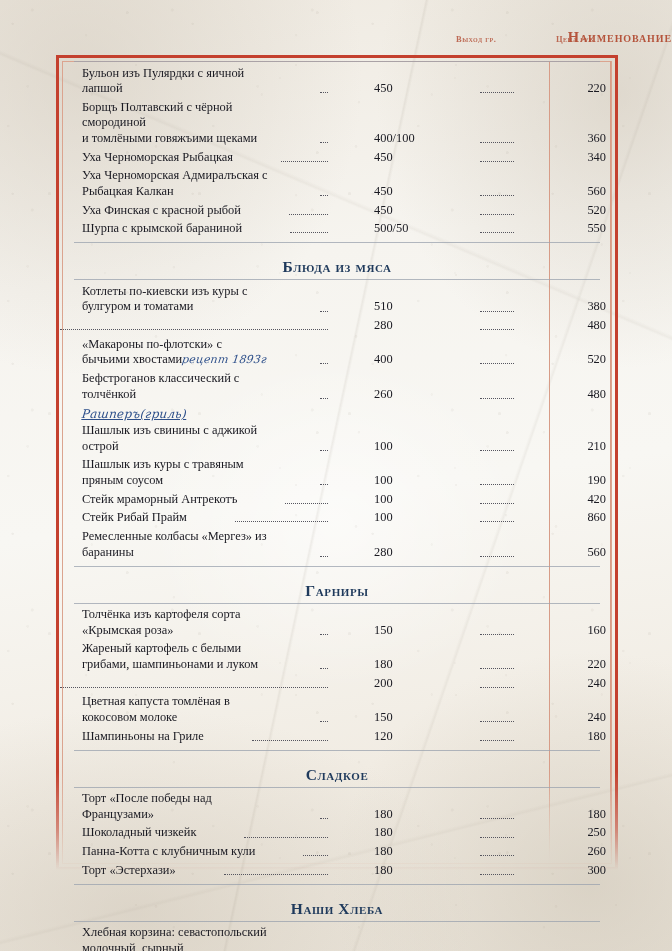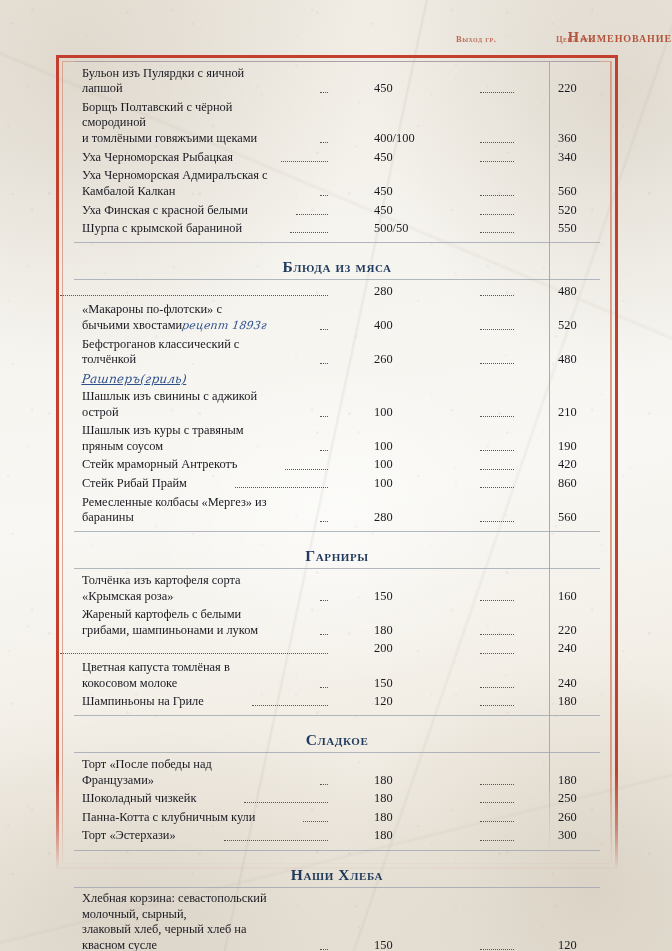--- a/index.html
+++ b/index.html
@@ -200,20 +200,21 @@
   }
   .row .dots2 {
     width: 34px;
     flex: none;
     border-bottom: 1.5px dotted #55555f;
     margin: 0 0 3.5px 0;
     height: 0;
   }
   .row .price {
     width: 48px;
+    text-align: right;
     flex: none;
     padding-right: 12px;
   }
   .row.tall .out, .row.tall .price { align-self: flex-end; }
   .spacer { height: 10px; }
   .spacer.lg { height: 16px; }
 </style>
 </head>
 <body>
 
@@ -252,46 +253,53 @@
         <div class="price">360</div>
       </div>
       <div class="row">
         <div class="name">Уха Черноморская Рыбацкая</div>
         <div class="leader"></div>
         <div class="out">450</div>
         <div class="dots2"></div>
         <div class="price">340</div>
       </div>
       <div class="row">
-        <div class="name">Уха Черноморская Адмиралъская с Камбалой Калкан</div>
+        <div class="name">Уха Черноморская Адмиралъская с Рыбацкая Калкан</div>
         <div class="leader"></div>
         <div class="out">450</div>
         <div class="dots2"></div>
         <div class="price">560</div>
       </div>
       <div class="row">
-        <div class="name">Уха Финская с красной белыми</div>
+        <div class="name">Уха Финская с красной рыбой</div>
         <div class="leader"></div>
         <div class="out">450</div>
         <div class="dots2"></div>
         <div class="price">520</div>
       </div>
       <div class="row">
         <div class="name">Шурпа с крымской бараниной</div>
         <div class="leader"></div>
         <div class="out">500/50</div>
         <div class="dots2"></div>
         <div class="price">550</div>
       </div>
       <div class="rule bottom"></div>
     </div>
     <div class="spacer"></div>
     <div class="section">
       <div class="section-title">Блюда из мяса</div>
       <div class="rule"></div>
+      <div class="row">
+        <div class="name">Котлеты по-киевски изъ куры с булгуром и томатами</div>
+        <div class="leader"></div>
+        <div class="out">510</div>
+        <div class="dots2"></div>
+        <div class="price">380</div>
+      </div>
       <div class="row">
         <div class="leader"></div>
         <div class="out">280</div>
         <div class="dots2"></div>
         <div class="price">480</div>
       </div>
       <div class="row">
         <div class="name">«Макароны по-флотски» с бычьими хвостами<span class="script"> рецепт 1893г</span></div>
         <div class="leader"></div>
         <div class="out">400</div>

